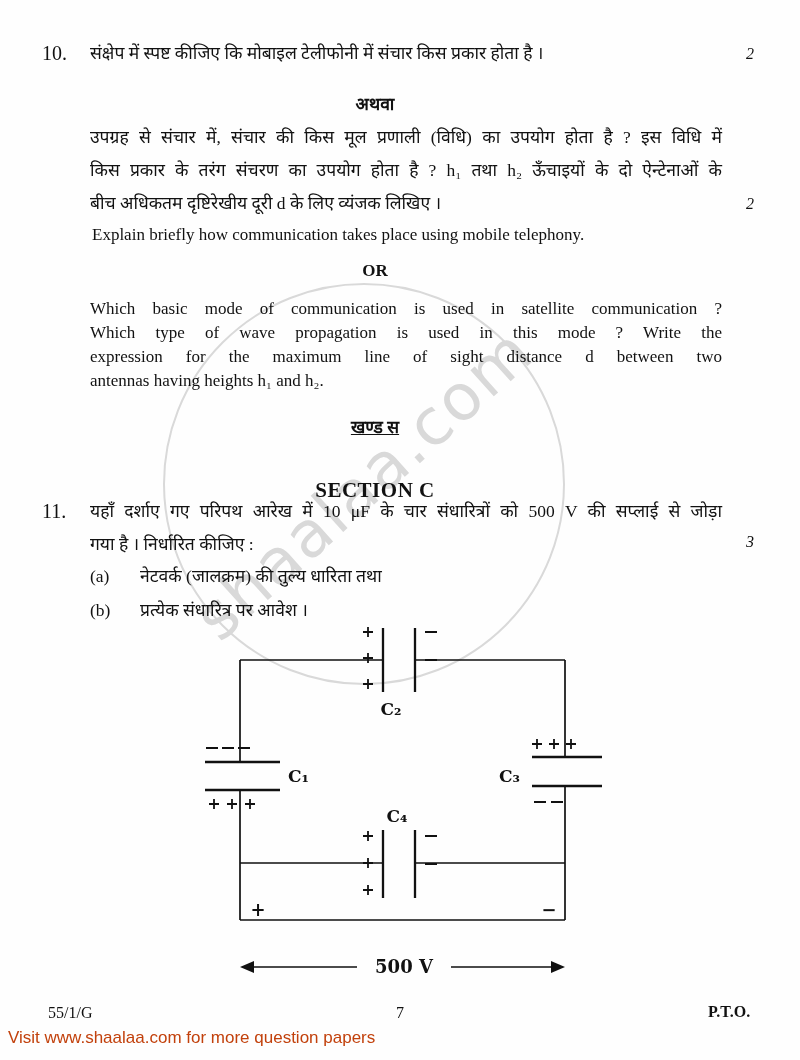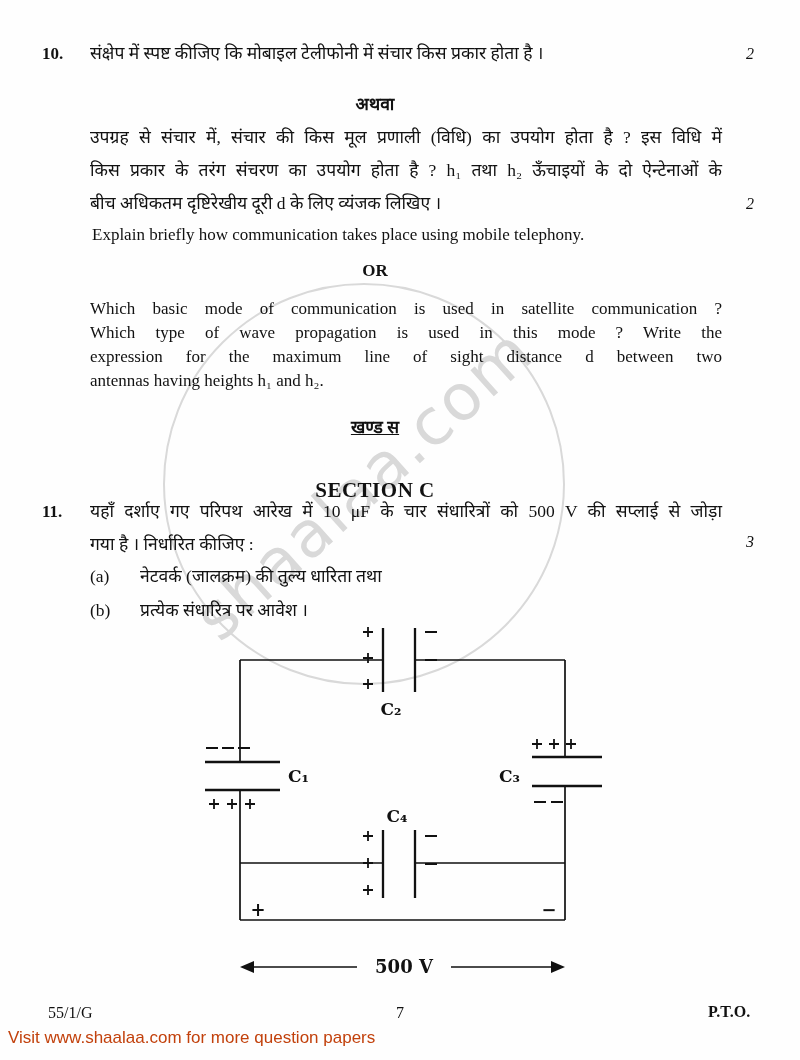--- a/index.html
+++ b/index.html
@@ -2,21 +2,21 @@
 <html><head>
 <meta charset="utf-8">
 <style>
   * { margin:0; padding:0; box-sizing:border-box; }
   html,body { background:#ffffff; }
   .page {
     position:relative; width:800px; height:1060px; background:#fefefe;
     overflow:hidden; font-family:"Liberation Serif","DejaVu Serif",serif; color:#111;
   }
   .abs { position:absolute; }
-  .num { font-weight:bold; font-size:17px; line-height:33px; height:33px; }
+  .num { font-weight:normal; font-size:20px; line-height:33px; height:33px; }
   .hline { font-size:17.5px; line-height:33px; height:33px; }
   .eline { font-size:17px; line-height:24px; height:24px; }
   .jl { text-align:justify; text-align-last:justify; }
   .marks { font-style:italic; font-size:16px; line-height:24px; }
   .heading { font-weight:bold; text-align:center; }
   .wm {
     position:absolute; left:163px; top:283px; width:402px; height:402px;
     border:2px solid #d9d9d9; border-radius:50%;
     display:flex; align-items:center; justify-content:center; z-index:0;
   }

